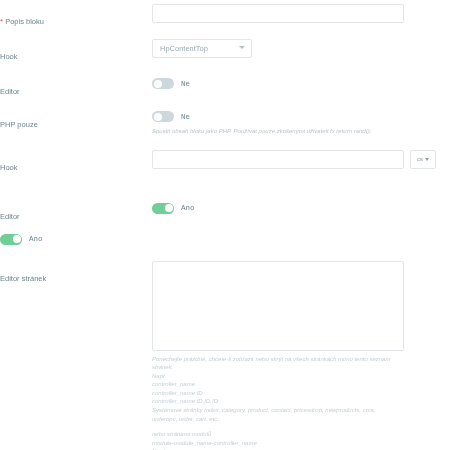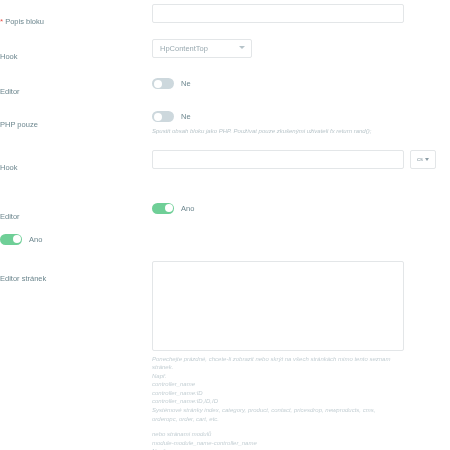--- a/index.html
+++ b/index.html
@@ -91,20 +91,21 @@
     border-left: 3px solid transparent;
     border-right: 3px solid transparent;
     border-top: 3.5px solid #b6c3c9;
   }
 
   
   .switch-line {
     display: flex;
     align-items: center;
     height: 19px;
+    font-family: Liberation Mono, monospace;
   }
   .switch {
     width: 22px;
     height: 11px;
     border-radius: 6px;
     position: relative;
     flex: 0 0 22px;
   }
   .switch.off { background: #cdd8dd; }
   .switch.on  { background: #6fcf97; }

